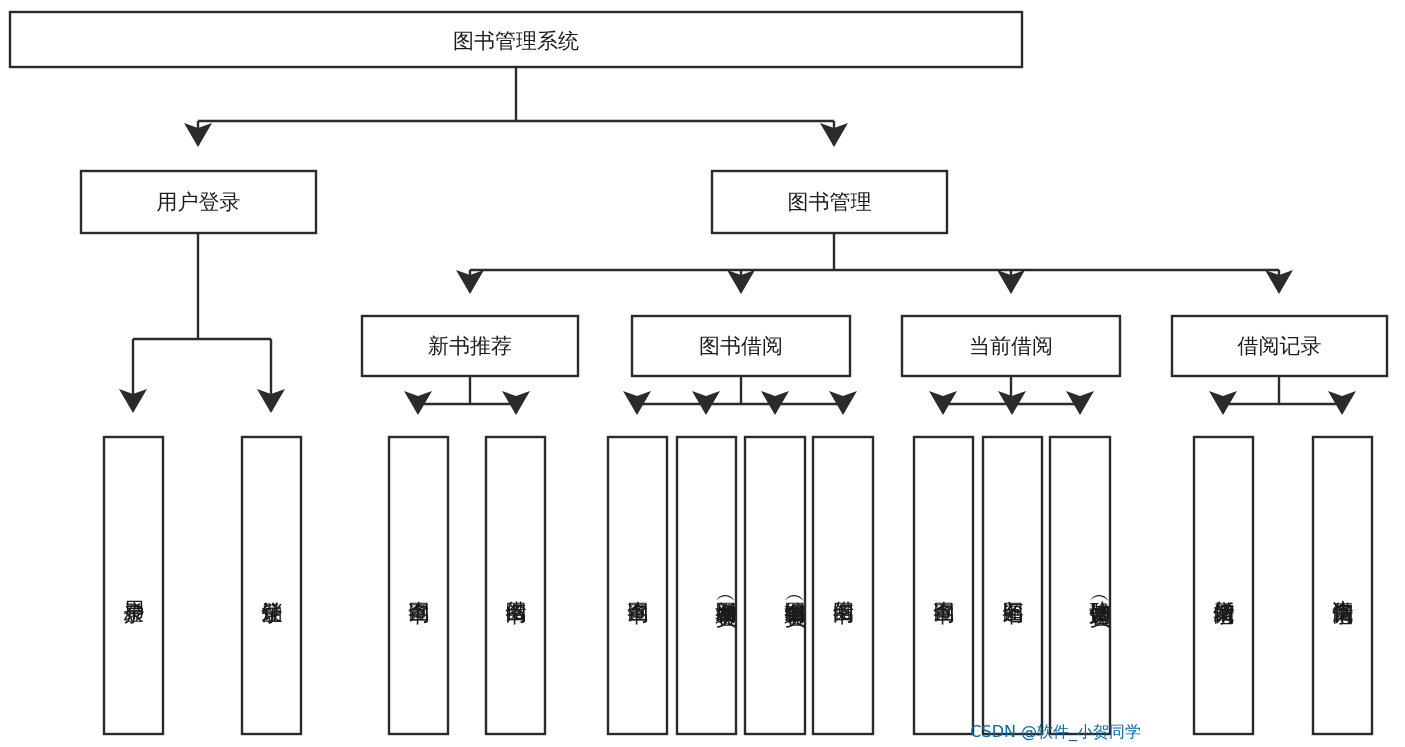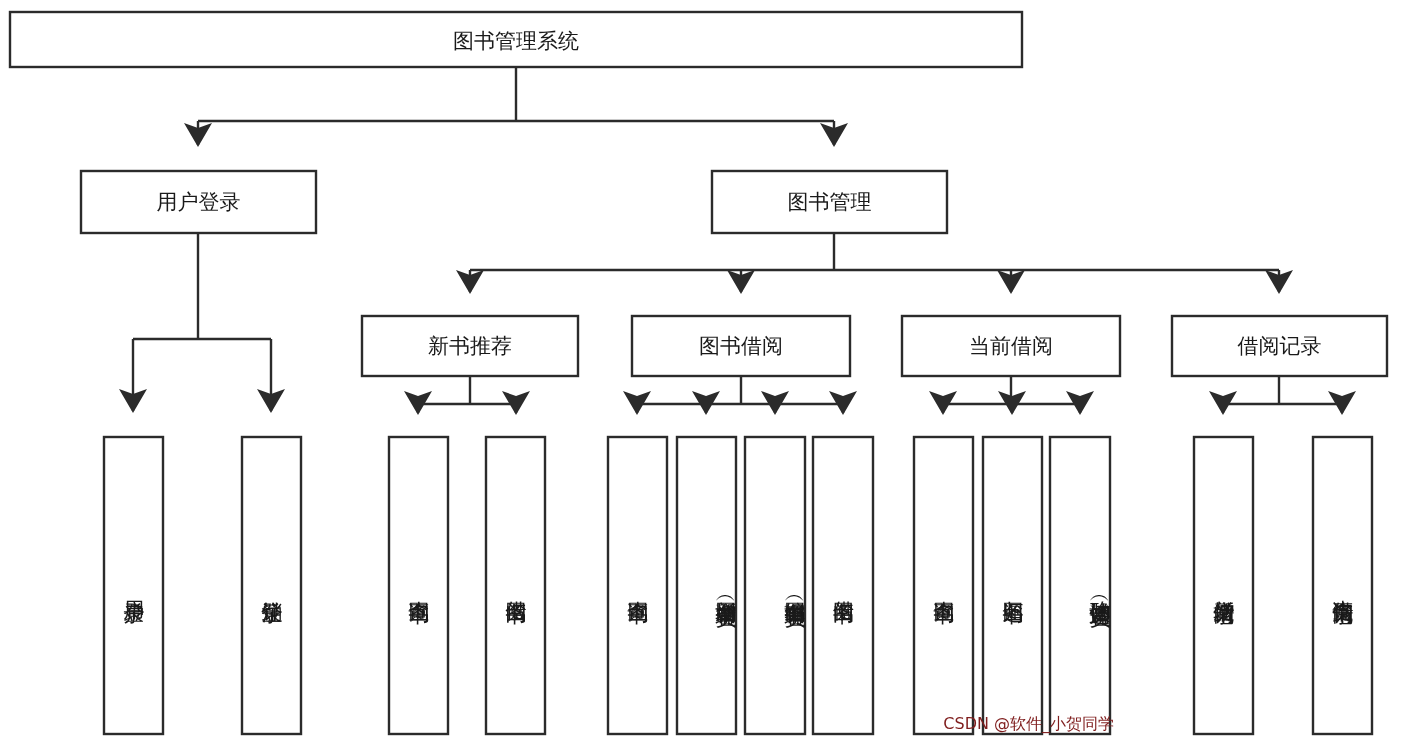--- a/index.html
+++ b/index.html
@@ -11,20 +11,21 @@
     font-family: "DejaVu Sans", "Liberation Sans", sans-serif;
     width: 1405px;
     height: 747px;
     overflow: hidden;
   }
   #diagram-root {
     position: relative;
     width: 1122px;
     height: 747px;
     background: #ffffff;
+    padding-left: 27px;
   }
   svg#flowchart {
     position: absolute;
     left: 0;
     top: 0;
     width: 1405px;
     height: 747px;
     display: block;
   }
   .node-rect {
@@ -65,24 +66,24 @@
     display: flex;
     align-items: center;
     justify-content: center;
     white-space: nowrap;
     pointer-events: none;
     user-select: none;
   }
   .watermark {
     position: absolute;
     right: 8px;
-    bottom: 12px;
+    bottom: 4px;
     font-family: "DejaVu Sans", "Liberation Sans", sans-serif;
     font-size: 16px;
-    color: #7f1d1d;
+    color: #0369a1;
     white-space: nowrap;
     user-select: none;
   }
 </style>
 </head>
 <body>
 
 <div id="diagram-root">
 
   <svg id="flowchart" viewBox="0 0 1405 747">

